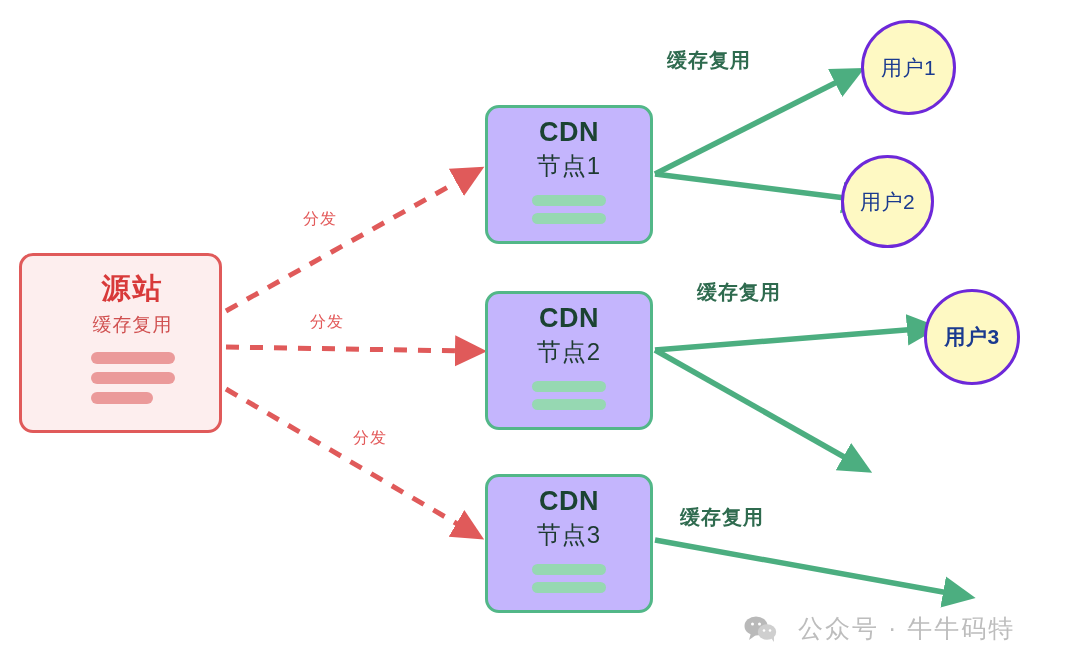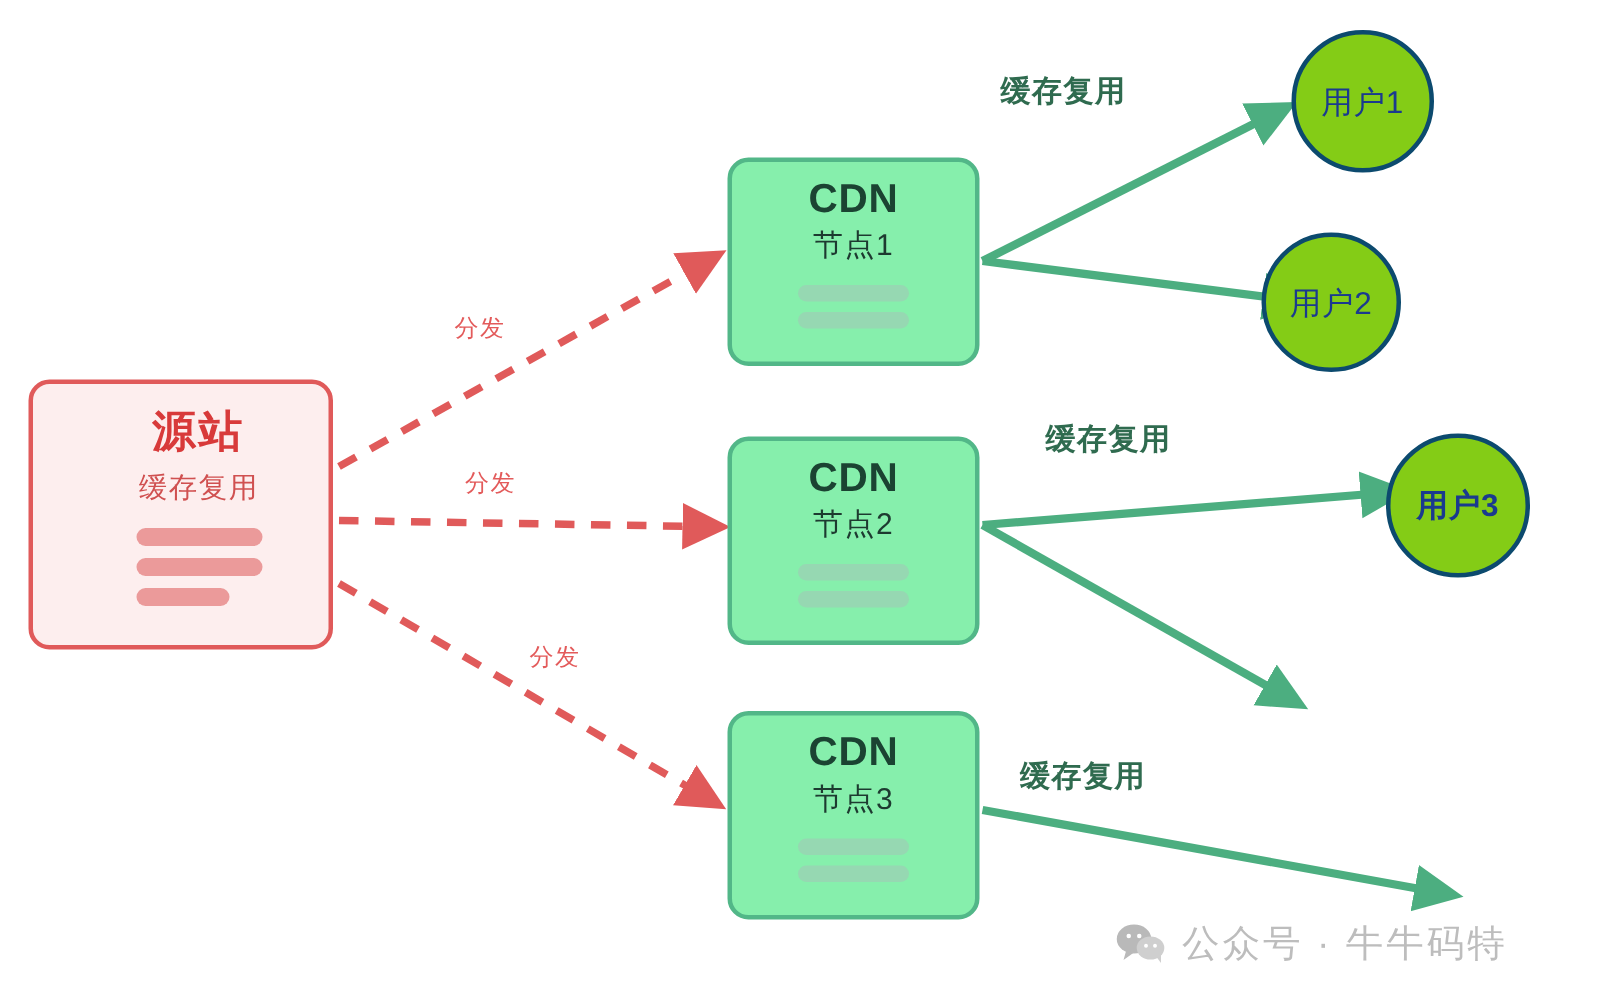--- a/index.html
+++ b/index.html
@@ -71,38 +71,38 @@
   }
   .origin-bar.w1 { width: 84px; }
   .origin-bar.w2 { width: 84px; }
   .origin-bar.w3 { width: 62px; margin-right: 22px; }
 
   
   .cdn-box {
     position: absolute;
     width: 168px;
     height: 139px;
-    background: #86efac;
+    background: #c4b5fd;
     border: 3px solid #52b788;
     border-radius: 14px;
     box-sizing: border-box;
     display: flex;
     flex-direction: column;
     align-items: center;
     padding-top: 10px;
   }
   .cdn-title {
     font-size: 27px;
     font-weight: bold;
     color: #1b4332;
     letter-spacing: 0.5px;
     line-height: 1.1;
   }
   .cdn-sub {
-    font-size: 20px;
+    font-size: 24px;
     color: #1d3a30;
     margin-top: 2px;
     letter-spacing: 1px;
   }
   .cdn-bars {
     margin-top: 13px;
     display: flex;
     flex-direction: column;
     gap: 7px;
     align-items: center;
@@ -112,22 +112,22 @@
     width: 74px;
     height: 11px;
     background: #96d8b2;
     border-radius: 6px;
   }
 
   
   .user-circle {
     position: absolute;
     border-radius: 50%;
-    background: #84cc16;
-    border: 3px solid #0c4a6e;
+    background: #fef9c3;
+    border: 3px solid #6d28d9;
     box-sizing: border-box;
     display: flex;
     align-items: center;
     justify-content: center;
     color: #1a3a8f;
     font-size: 21px;
     letter-spacing: 0.5px;
   }
 
   
@@ -147,21 +147,21 @@
     letter-spacing: 1px;
   }
 
   
   .watermark {
     position: absolute;
     left: 744px;
     top: 612px;
     display: flex;
     align-items: center;
-    gap: 10px;
+    gap: 20px;
     color: #bdbdbd;
     font-size: 25px;
     letter-spacing: 2px;
   }
   .wm-icon { display: block; }
 </style>
 </head>
 <body>
 
 <div id="canvas">

